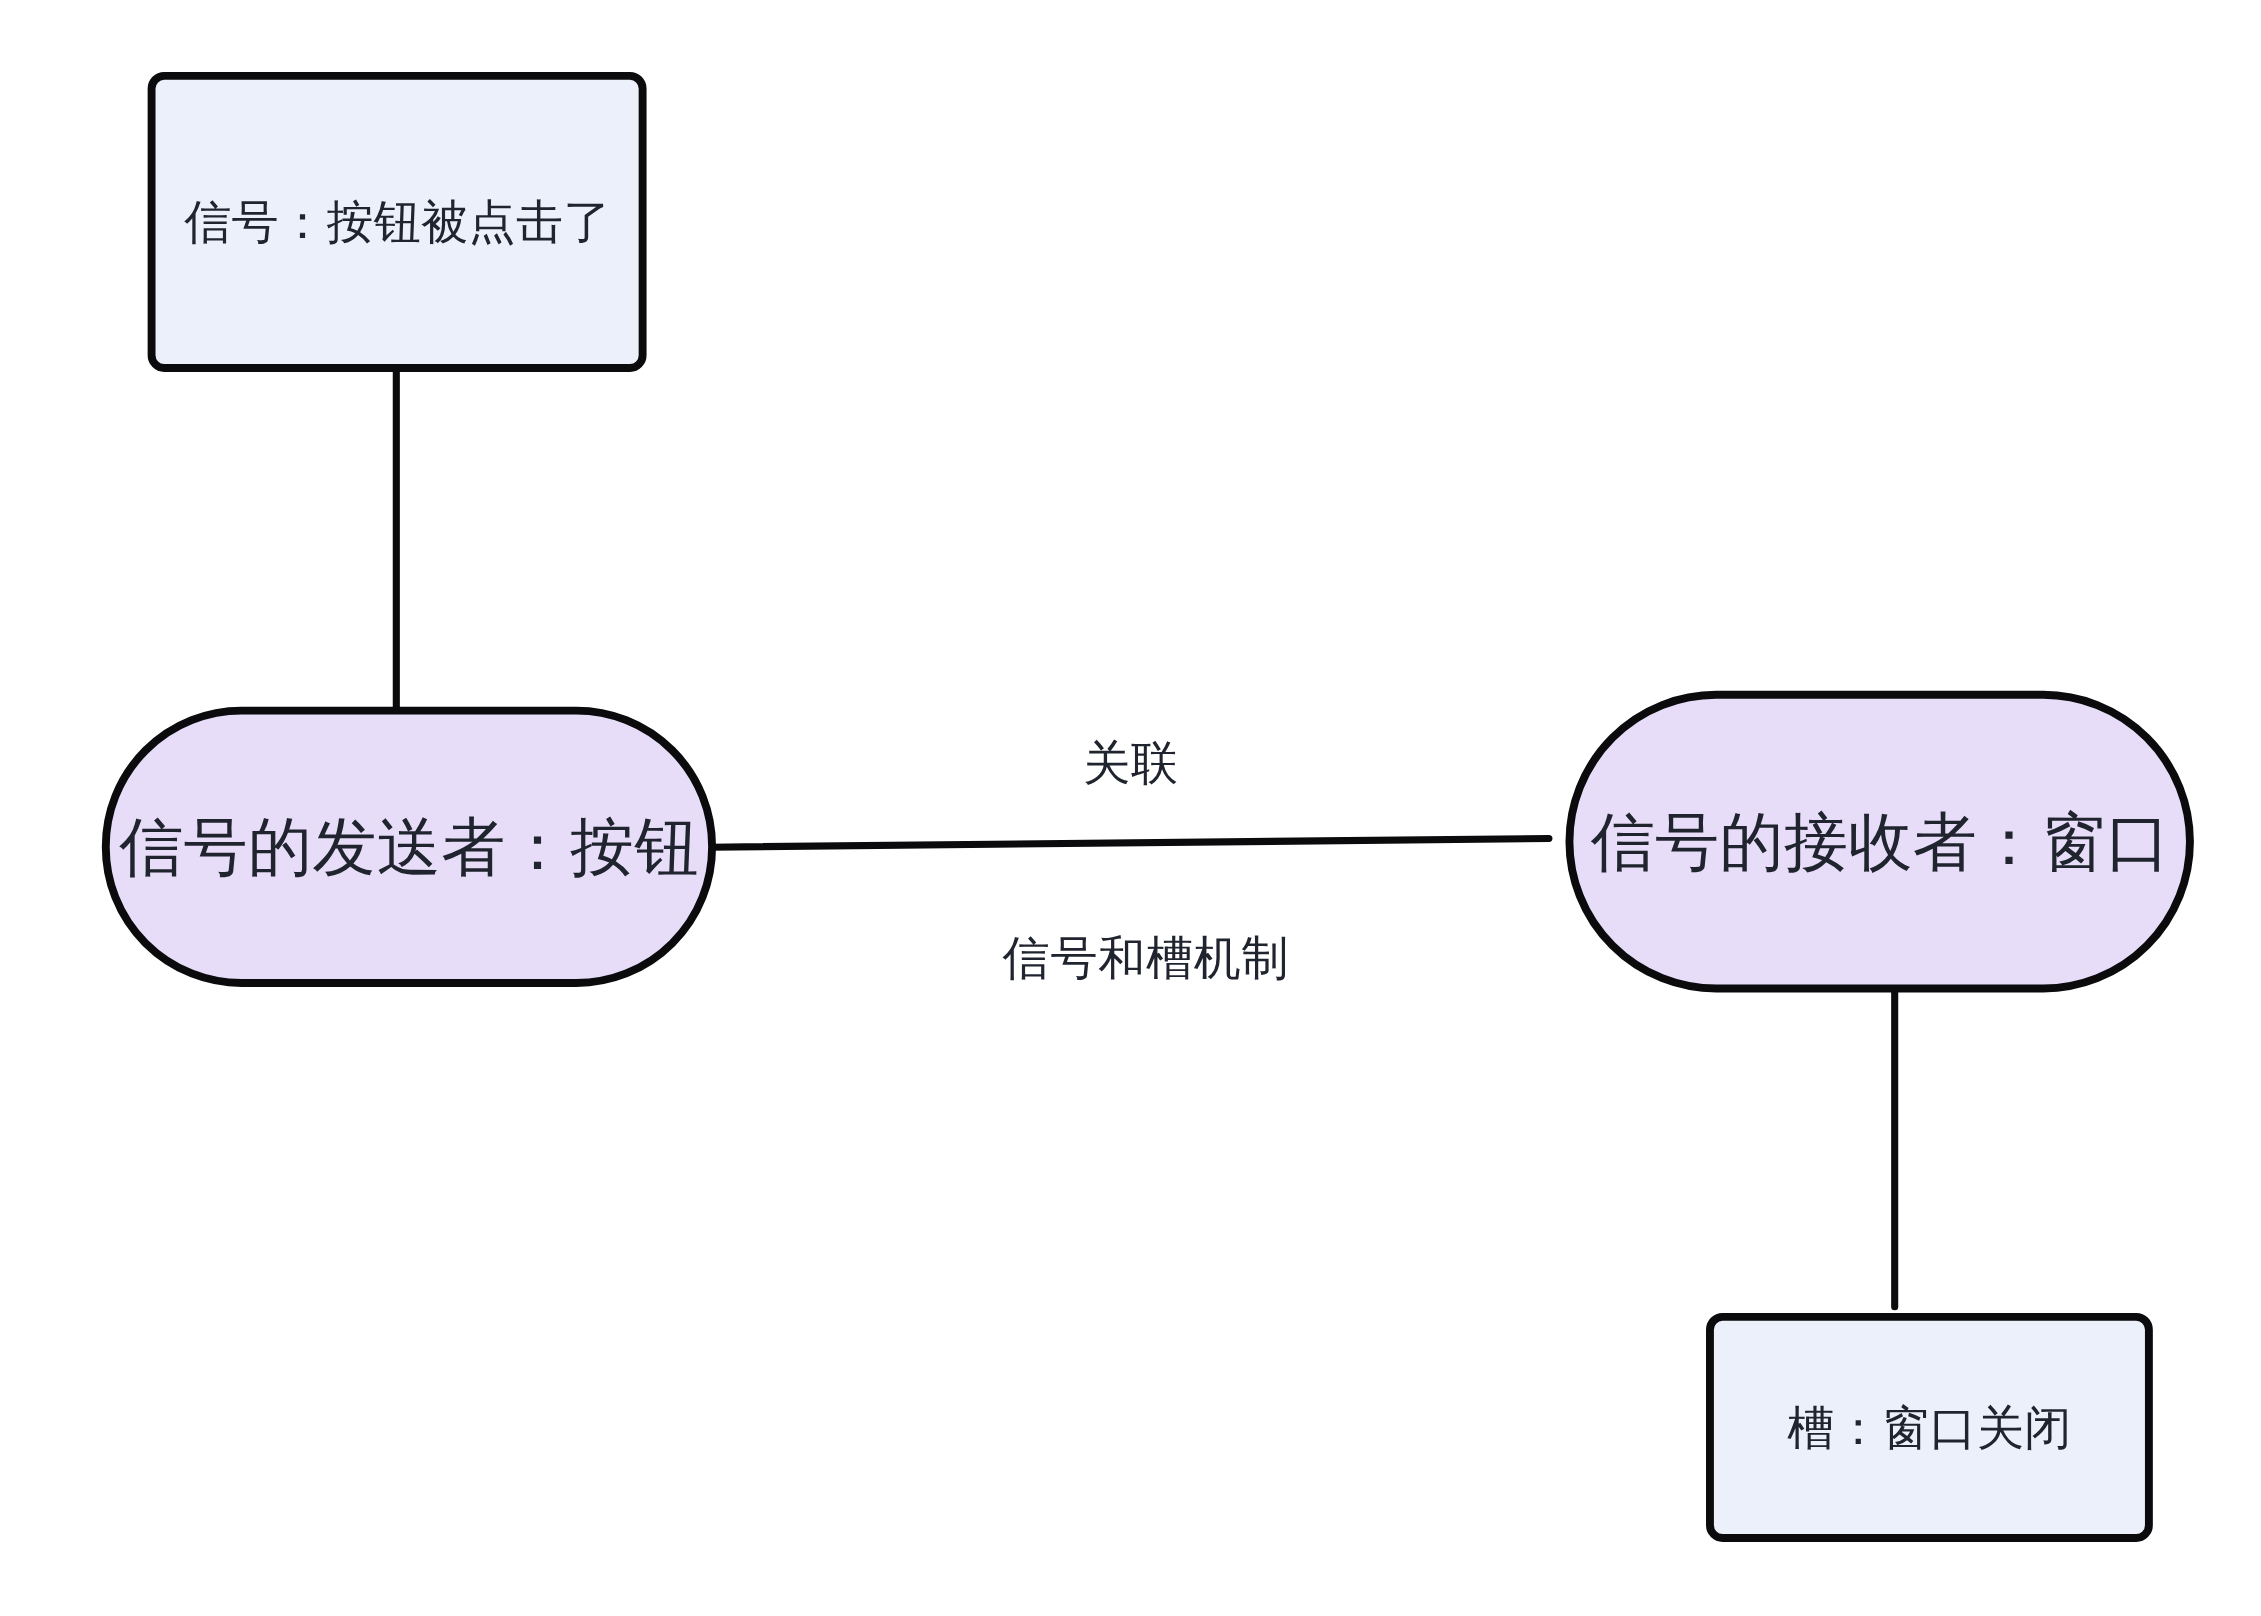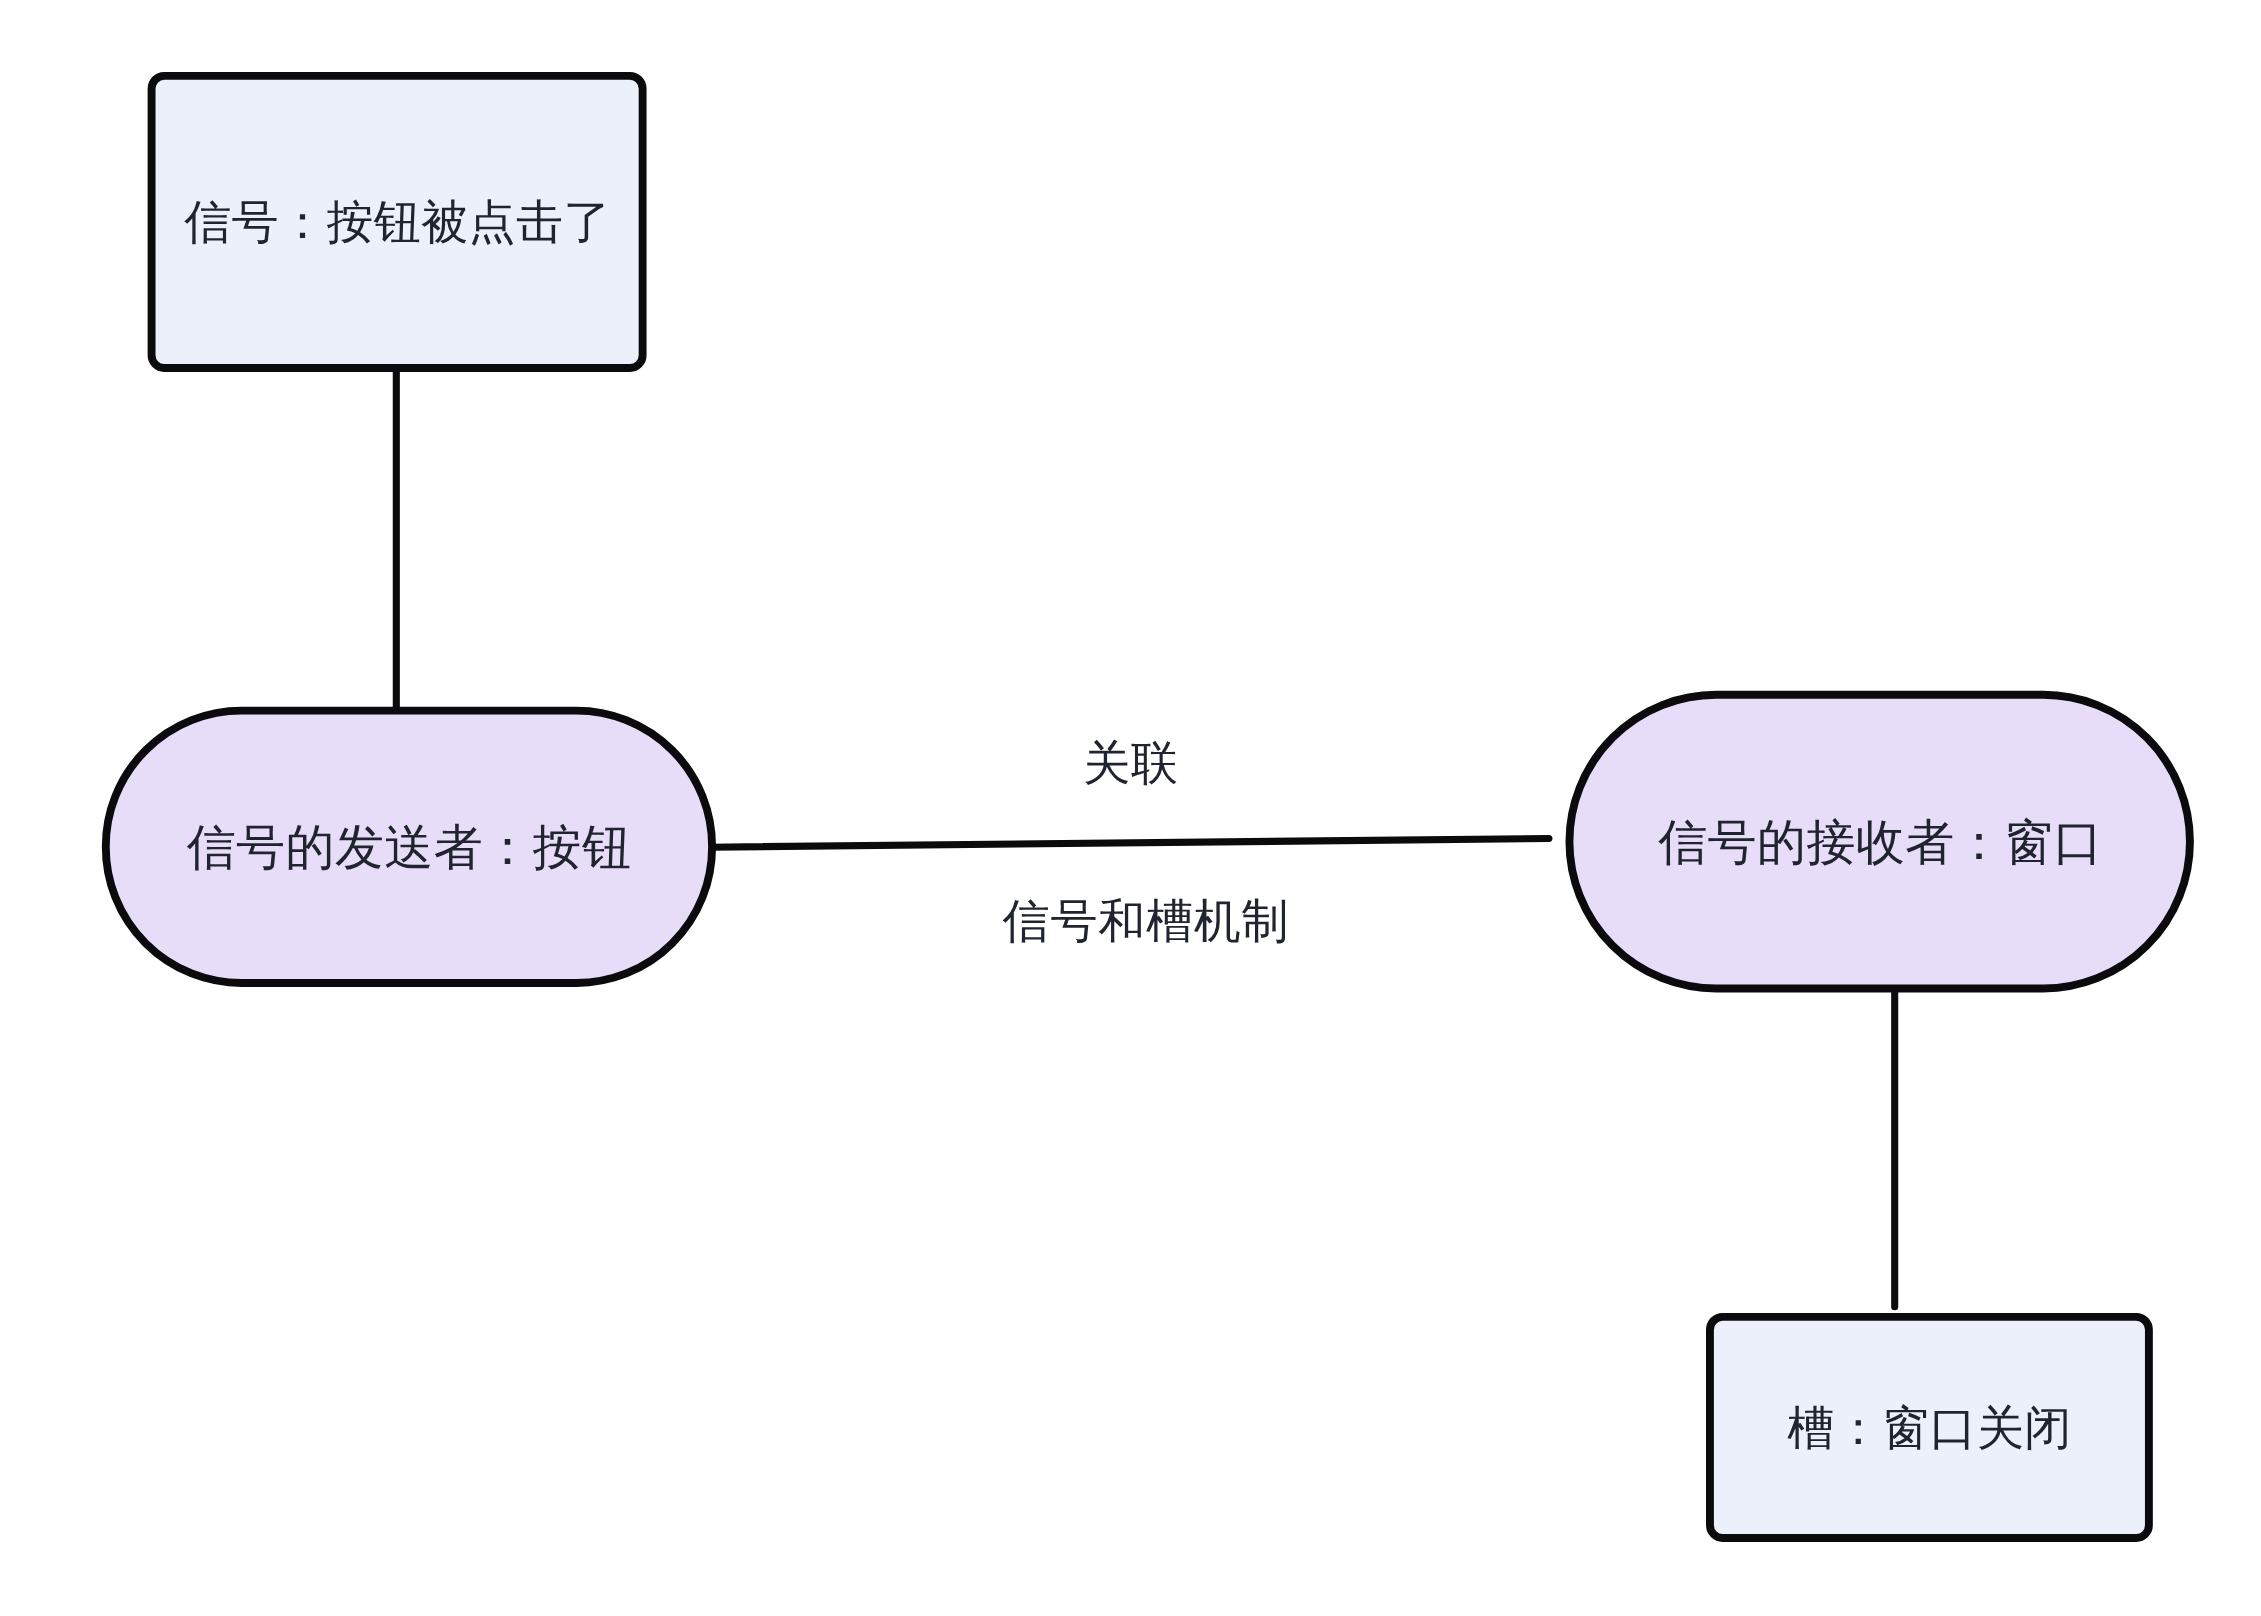--- a/index.html
+++ b/index.html
@@ -48,21 +48,21 @@
     white-space: nowrap;
     pointer-events: none;
   }
   .node-label .line {
     display: block;
   }
   .rect-label {
     font-size: 47px;
   }
   .stadium-label {
-    font-size: 49px;
+    font-size: 64px;
   }
   .edge-label {
     position: absolute;
     color: #20242e;
     font-size: 47px;
     letter-spacing: 0.8px;
     white-space: nowrap;
     text-align: center;
     transform: translate(-50%, -50%);
     font-family: Liberation Serif, serif;
@@ -105,16 +105,16 @@
     <span class="line">窗口</span>
   </div>
 
   <div class="node-label rect-label" style="left:1710px; top:1317px; width:439px; height:221px;">
     <span class="line">槽：</span>
     <span class="line">窗口关闭</span>
   </div>
 
   <div class="edge-label" style="left:1131px; top:763px;">关联</div>
 
-  <div class="edge-label" style="left:1146px; top:921px;text-align:right;">信号和槽机制</div>
+  <div class="edge-label" style="left:1146px; top:958px;text-align:right;">信号和槽机制</div>
 
 </div>
 
 
 </body></html>

